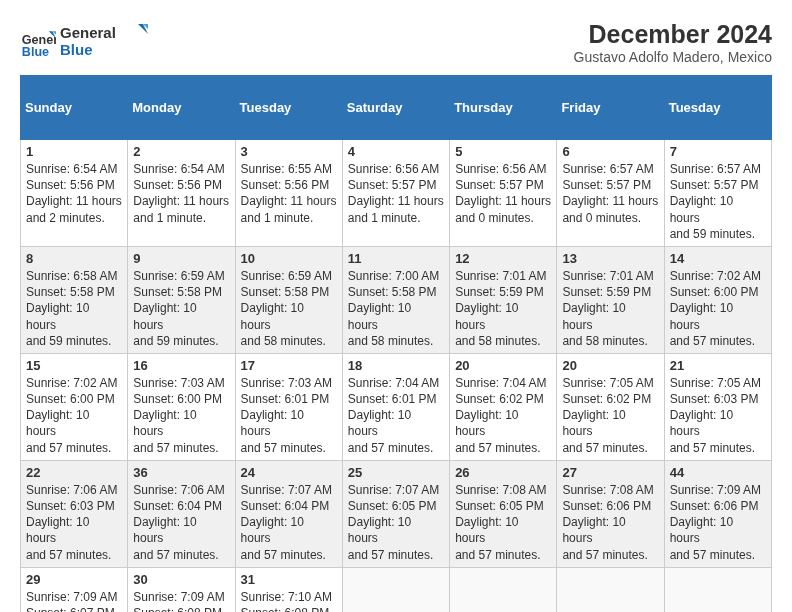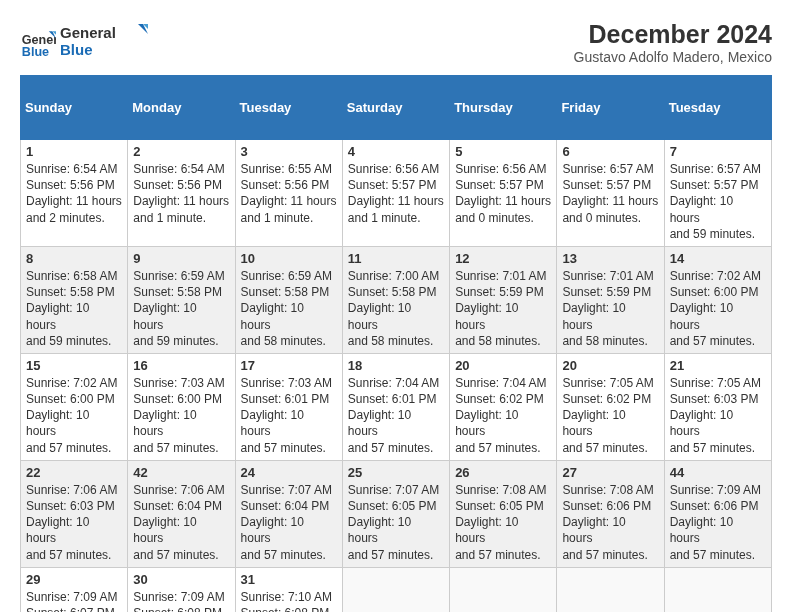--- a/index.html
+++ b/index.html
@@ -208,21 +208,21 @@
           <span class="day-num">21</span>
           <div class="cell-text">Sunrise: 7:05 AM<br>Sunset: 6:03 PM<br>Daylight: 10 hours<br>and 57 minutes.</div>
         </td>
       </tr>
       <tr>
         <td>
           <span class="day-num">22</span>
           <div class="cell-text">Sunrise: 7:06 AM<br>Sunset: 6:03 PM<br>Daylight: 10 hours<br>and 57 minutes.</div>
         </td>
         <td>
-          <span class="day-num">42</span>
+          <span class="day-num">36</span>
           <div class="cell-text">Sunrise: 7:06 AM<br>Sunset: 6:04 PM<br>Daylight: 10 hours<br>and 57 minutes.</div>
         </td>
         <td>
           <span class="day-num">24</span>
           <div class="cell-text">Sunrise: 7:07 AM<br>Sunset: 6:04 PM<br>Daylight: 10 hours<br>and 57 minutes.</div>
         </td>
         <td>
           <span class="day-num">25</span>
           <div class="cell-text">Sunrise: 7:07 AM<br>Sunset: 6:05 PM<br>Daylight: 10 hours<br>and 57 minutes.</div>
         </td>

